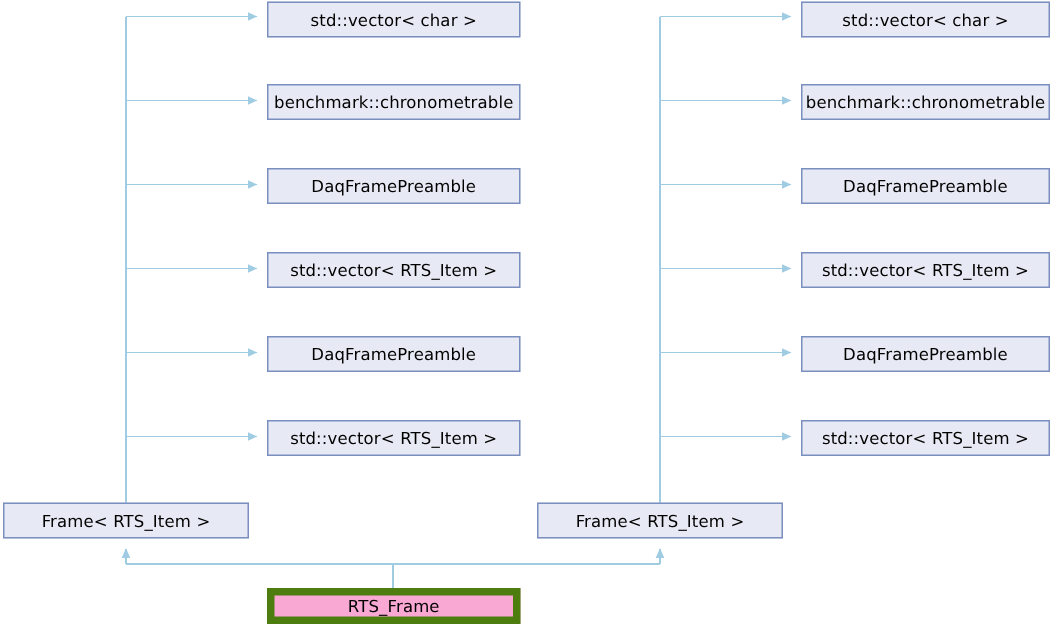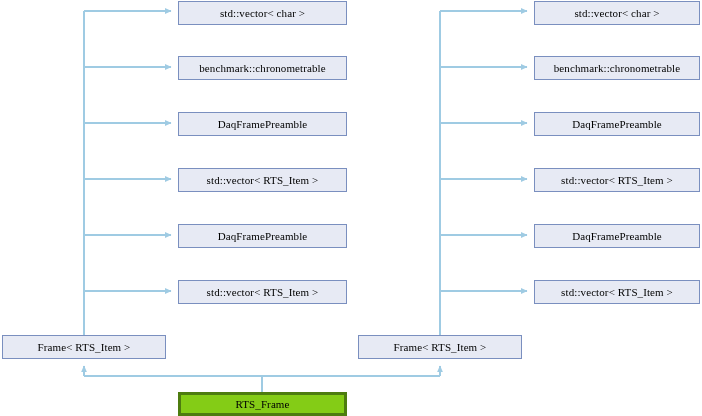--- a/index.html
+++ b/index.html
@@ -7,21 +7,20 @@
   body{
     font-family:"DejaVu Sans","Liberation Sans",sans-serif;
     -webkit-font-smoothing:antialiased;
   }
   #diagram{
     position:relative;
     width:702px;
     height:416px;
     background:#ffffff;
     overflow:hidden;
-    font-family:Liberation Serif, serif;
   }
   svg#edges{
     position:absolute;
     left:0;top:0;
     width:702px;height:416px;
     pointer-events:none;
   }
   .node{
     position:absolute;
     box-sizing:border-box;
@@ -31,22 +30,22 @@
     font-size:11px;
     line-height:1;
     color:#000000;
     letter-spacing:0.1px;
     white-space:nowrap;
     background:#e7eaf4;
     border:1px solid #7a8fbf;
     z-index:2;
   }
   .node.root{
-    background:#84cc16;
-    border:3px solid #4d7c0f;
+    background:#f9a8d4;
+    border:5px solid #4d7c0f;
   }
   .node .lbl{
     display:block;
     pointer-events:none;
   }
 </style>
 </head>
 <body>
 
 <div id="diagram">

